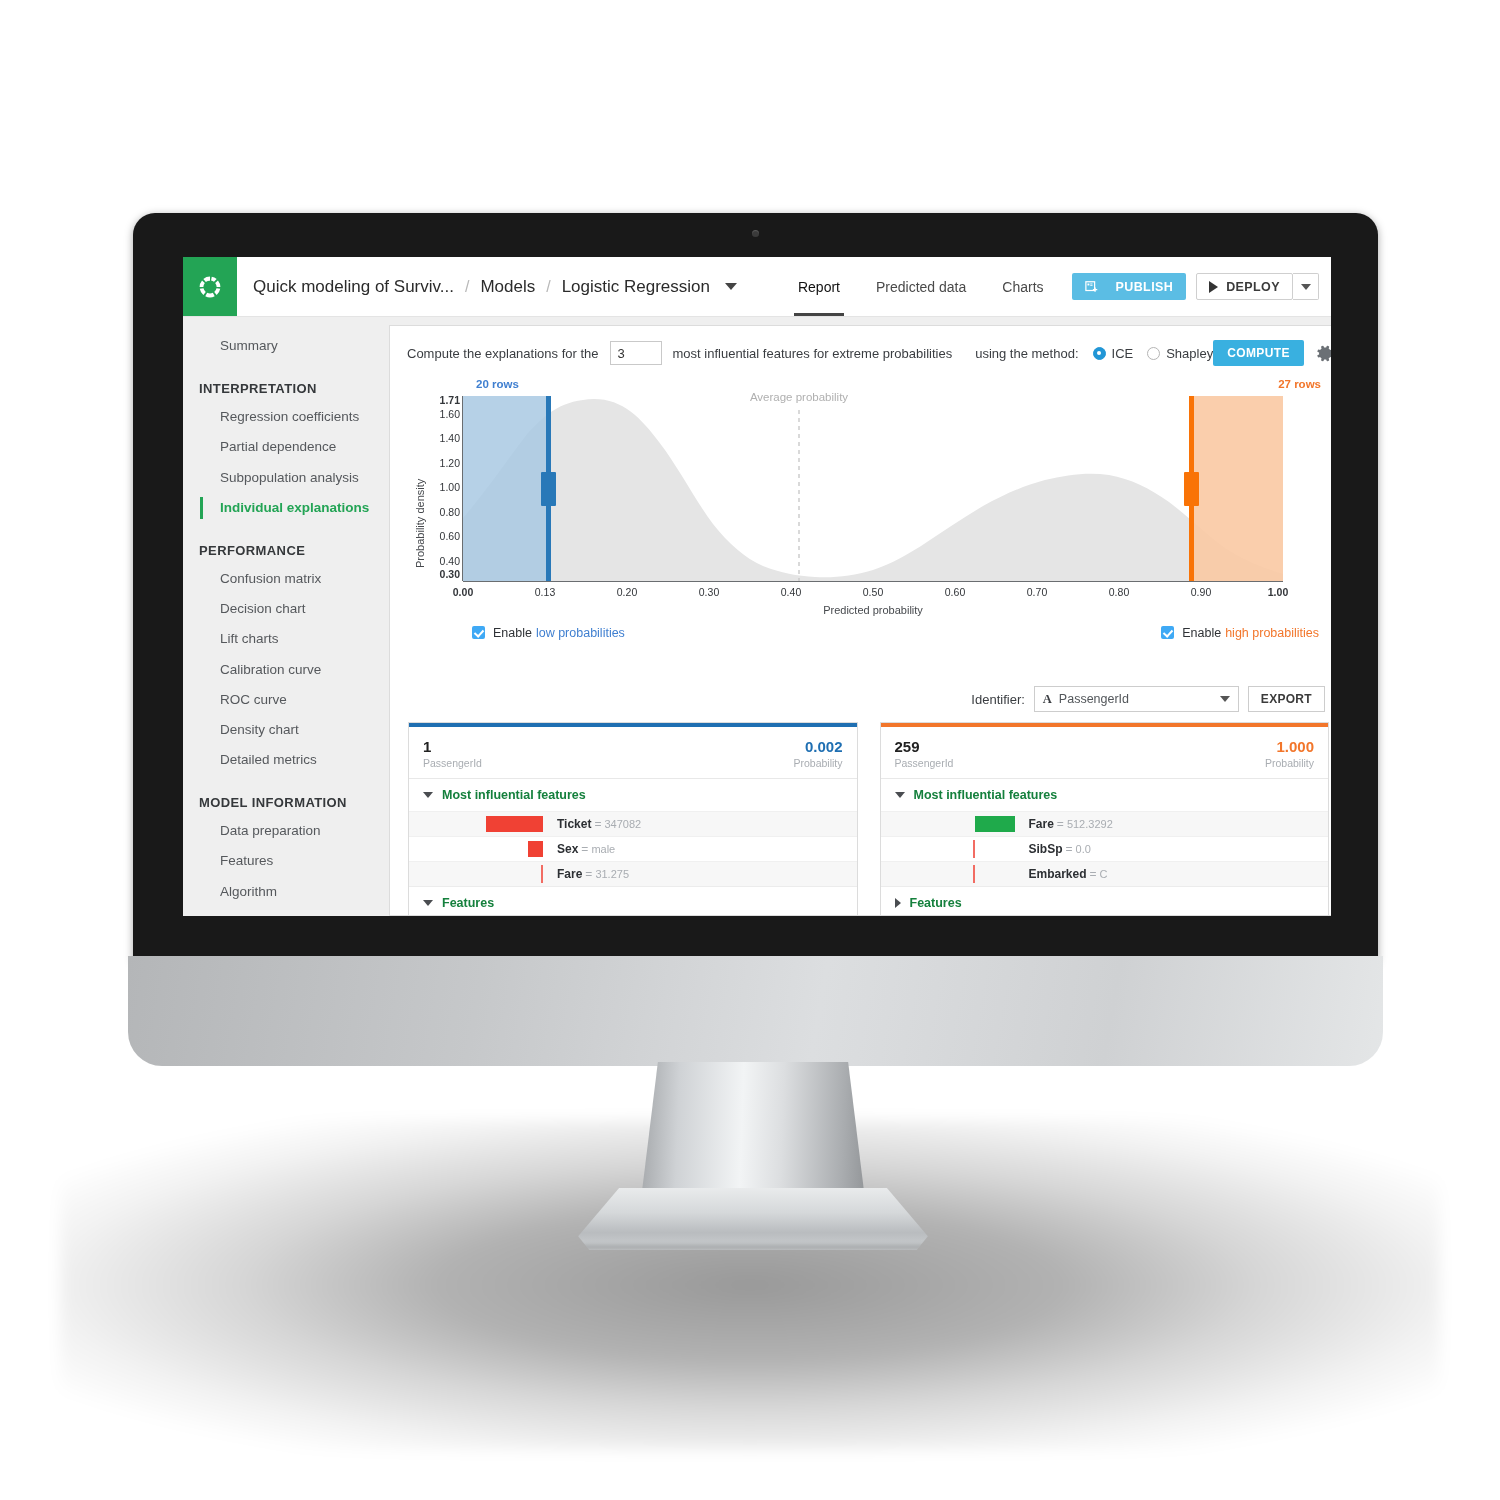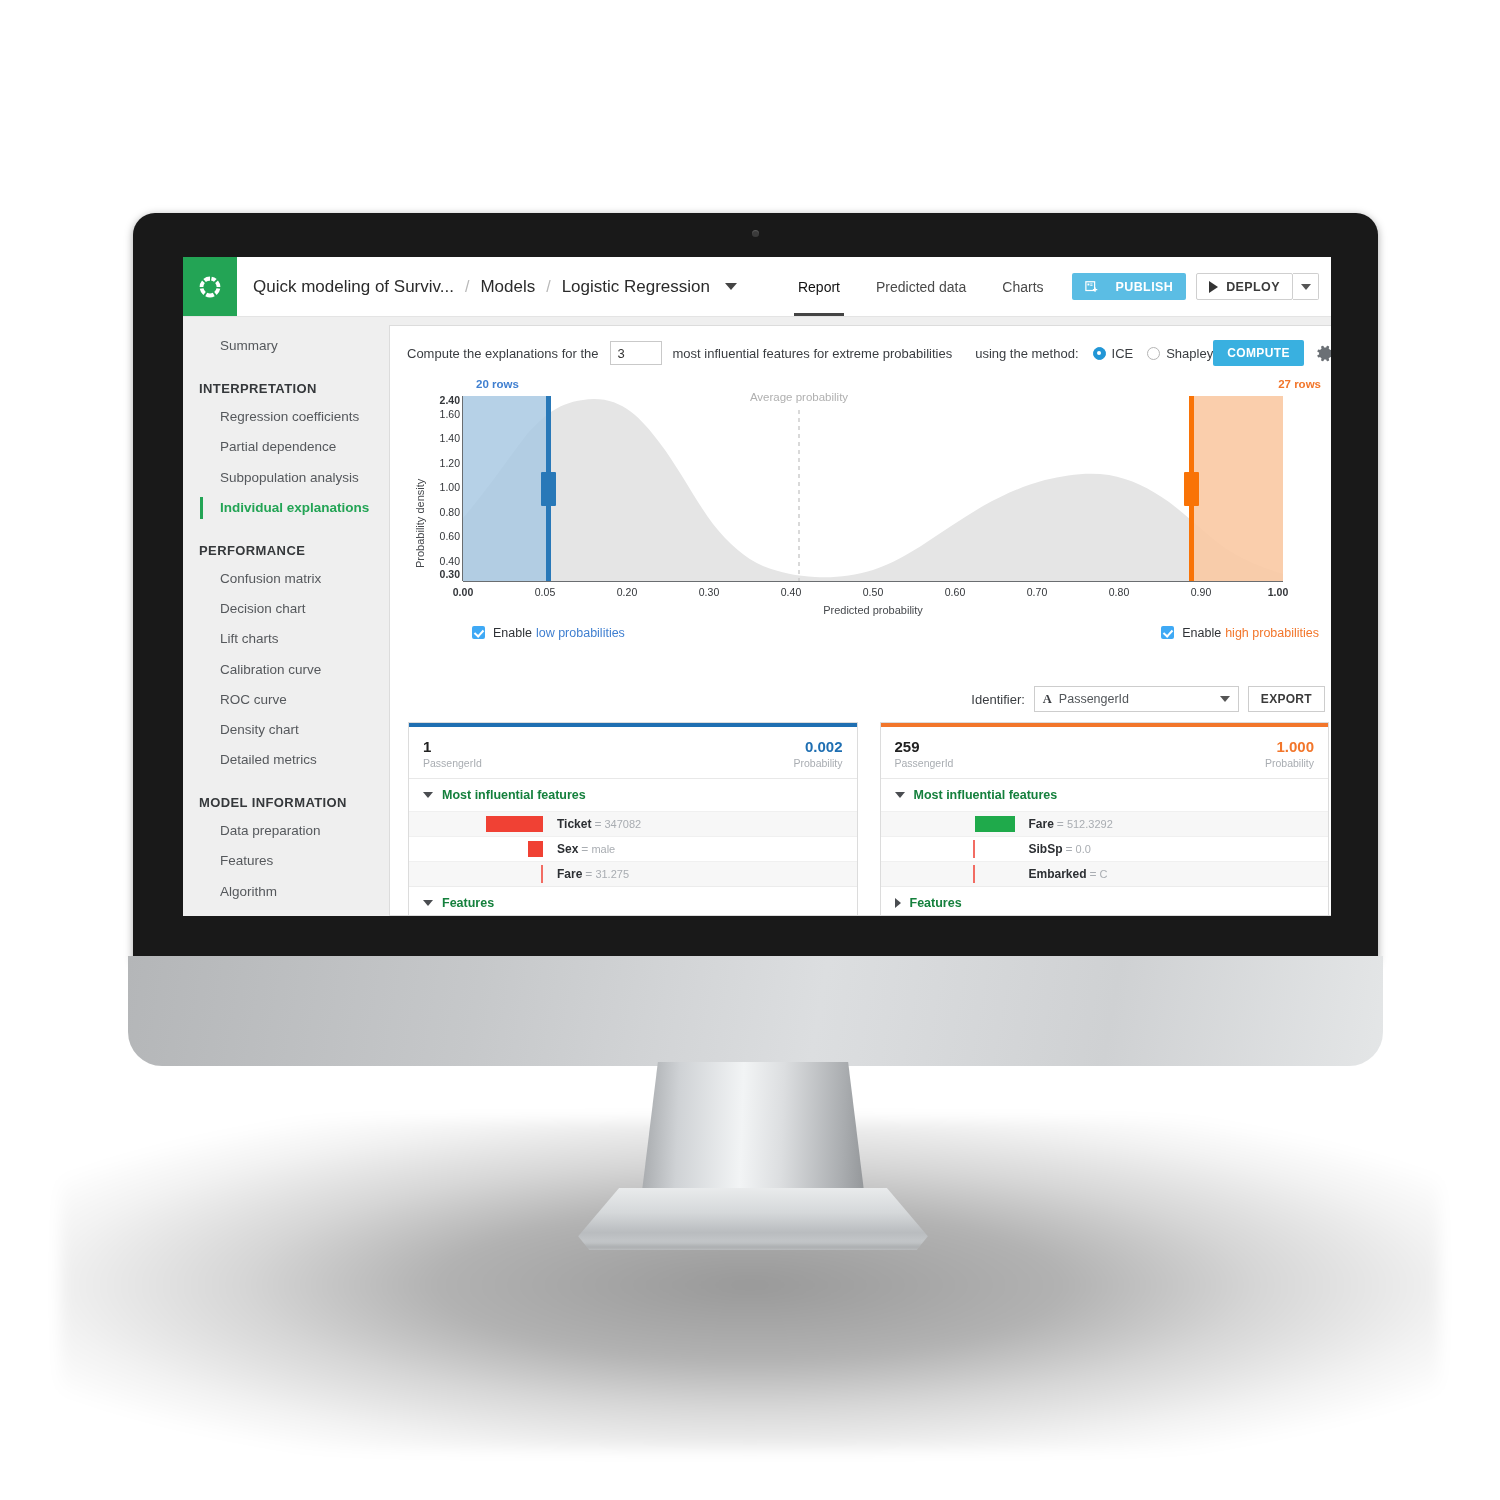--- a/index.html
+++ b/index.html
@@ -466,21 +466,21 @@
             </span>
           </div>
 
           <div class="chart-zone">
 
             <div class="rows-label" style="left:76px; top:0px; color:#3f7fd0;">20 rows</div>
             <div class="rows-label" style="right:8px; top:0px; color:#f2762b;">27 rows</div>
 
             <div class="axis-y-title" style="left:14px; top:190px;">Probability density</div>
 
-            <div class="ytick bold" style="top:16px;  width:42px; left:18px;">2.40</div>
+            <div class="ytick bold" style="top:16px;  width:42px; left:18px;">1.71</div>
             <div class="ytick" style="top:30px;  width:42px; left:18px;">1.60</div>
             <div class="ytick" style="top:54px;  width:42px; left:18px;">1.40</div>
             <div class="ytick" style="top:79px;  width:42px; left:18px;">1.20</div>
             <div class="ytick" style="top:103px; width:42px; left:18px;">1.00</div>
             <div class="ytick" style="top:128px; width:42px; left:18px;">0.80</div>
             <div class="ytick" style="top:152px; width:42px; left:18px;">0.60</div>
             <div class="ytick" style="top:177px; width:42px; left:18px;">0.40</div>
             <div class="ytick bold" style="top:190px; width:42px; left:18px;">0.30</div>
 
             <div class="avg-label" style="left:399px; top:13px;">Average probability</div>
@@ -503,21 +503,21 @@
               <rect x="78" y="76" width="15" height="34" fill="#2878b8" rx="1"></rect>
 
               <rect x="726" y="0" width="5" height="185" fill="#f97306"></rect>
               <rect x="721" y="76" width="15" height="34" fill="#f97306" rx="1"></rect>
             </svg>
 
             <div style="position:absolute; left:63px; top:203px; width:820px; height:1px; background:#6a6d70;"></div>
             <div style="position:absolute; left:62px; top:18px; width:1px; height:185px; background:#6a6d70;"></div>
 
             <div class="xtick bold" style="left:63px;  top:208px;">0.00</div>
-            <div class="xtick" style="left:145px; top:208px;">0.05</div>
+            <div class="xtick" style="left:145px; top:208px;">0.13</div>
             <div class="xtick" style="left:227px; top:208px;">0.20</div>
             <div class="xtick" style="left:309px; top:208px;">0.30</div>
             <div class="xtick" style="left:391px; top:208px;">0.40</div>
             <div class="xtick" style="left:473px; top:208px;">0.50</div>
             <div class="xtick" style="left:555px; top:208px;">0.60</div>
             <div class="xtick" style="left:637px; top:208px;">0.70</div>
             <div class="xtick" style="left:719px; top:208px;">0.80</div>
             <div class="xtick" style="left:801px; top:208px;">0.90</div>
             <div class="xtick bold" style="left:878px; top:208px;">1.00</div>
 

